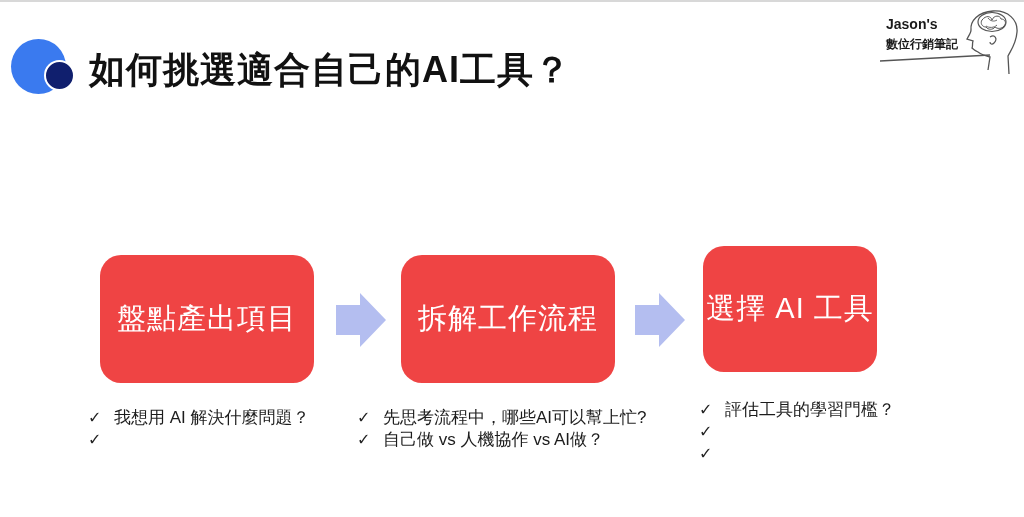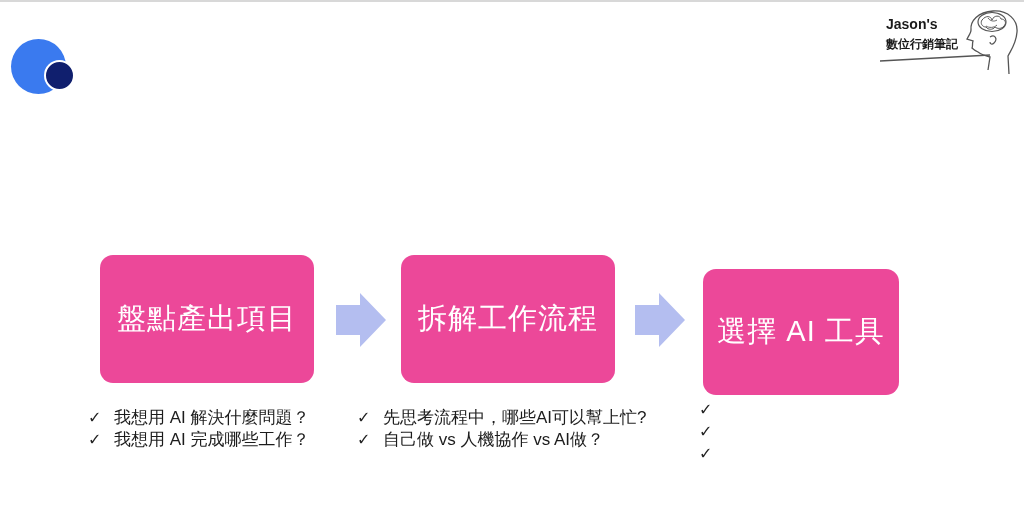--- a/index.html
+++ b/index.html
@@ -33,27 +33,27 @@
   .brand{
     position:absolute;left:886px;top:12px;width:94px;
     color:#1a1a1a;line-height:20px;
   }
   .brand .line1{font-size:14px;font-weight:700;text-align:left;}
   .brand .line2{font-size:12px;font-weight:700;text-align:left;white-space:nowrap;}
   .brand-icon{position:absolute;left:872px;top:2px;}
   
   .step-box{
     position:absolute;top:253px;height:128px;width:214px;
-    background:#ec4899;border-radius:13px;
+    background:#ef4444;border-radius:21px;
     display:flex;align-items:center;justify-content:center;
     color:#ffffff;font-size:29px;letter-spacing:1px;white-space:nowrap;
   }
   .step-box.b1{left:100px;}
   .step-box.b2{left:401px;text-align:right;}
-  .step-box.b3{left:703px;top:267px;height:126px;width:196px;}
+  .step-box.b3{left:703px;top:244px;height:126px;width:174px;}
   .flow-arrow{position:absolute;top:291px;width:50px;height:54px;}
   .flow-arrow.a1{left:336px;}
   .flow-arrow.a2{left:635px;}
   
   .checklist{
     position:absolute;
     font-size:17px;color:#1c1c1c;line-height:22px;
   }
   .checklist.c1{left:88px;top:405px;}
   .checklist.c2{left:357px;top:405px;}
@@ -62,20 +62,21 @@
   .check-mark{width:26px;flex:0 0 26px;font-size:16px;color:#222;}
 </style>
 </head>
 <body>
 
 <div class="slide">
 
   <div class="logo-big"></div>
   <div class="logo-small"></div>
 
+  <div class="title">如何挑選適合自己的AI工具？</div>
 
   <svg class="brand-icon" width="152" height="78" viewBox="0 0 152 78" fill="none">
 
     <line x1="8" y1="57" x2="118" y2="51" stroke="#555" stroke-width="1.3"></line>
 
     <path d="M121 7 C 106 8, 98 17, 99 26 C 99 29, 96 33, 95 35 L 101 37
              C 100 40, 101 42, 100 44 C 102 46, 104 47, 106 48
              C 110 51, 114 52, 118 53 L 116 66" stroke="#555" stroke-width="1.3" fill="none"></path>
     <path d="M121 7 C 136 6, 146 16, 145 28 C 144 40, 139 46, 136 52 L 137 70" stroke="#555" stroke-width="1.3" fill="none"></path>
 
@@ -108,38 +109,38 @@
     <polygon points="0,12 24,12 24,0 50,27 24,54 24,42 0,42" fill="#B4BEF0"></polygon>
   </svg>
 
   <div class="checklist c1">
     <div class="check-row">
       <span class="check-mark">✓</span>
       <span>我想用 AI 解決什麼問題？</span>
     </div>
     <div class="check-row">
       <span class="check-mark">✓</span>
-      <span>我想用 AI 完成哪些工作？</span>
     </div>
   </div>
 
   <div class="checklist c2">
     <div class="check-row">
       <span class="check-mark">✓</span>
       <span>先思考流程中，哪些AI可以幫上忙?</span>
     </div>
     <div class="check-row">
       <span class="check-mark">✓</span>
       <span>自己做 vs 人機協作 vs AI做？</span>
     </div>
   </div>
 
   <div class="checklist c3">
     <div class="check-row">
       <span class="check-mark">✓</span>
+      <span>評估工具的學習門檻？</span>
     </div>
     <div class="check-row">
       <span class="check-mark">✓</span>
     </div>
     <div class="check-row">
       <span class="check-mark">✓</span>
     </div>
   </div>
 
 </div>

